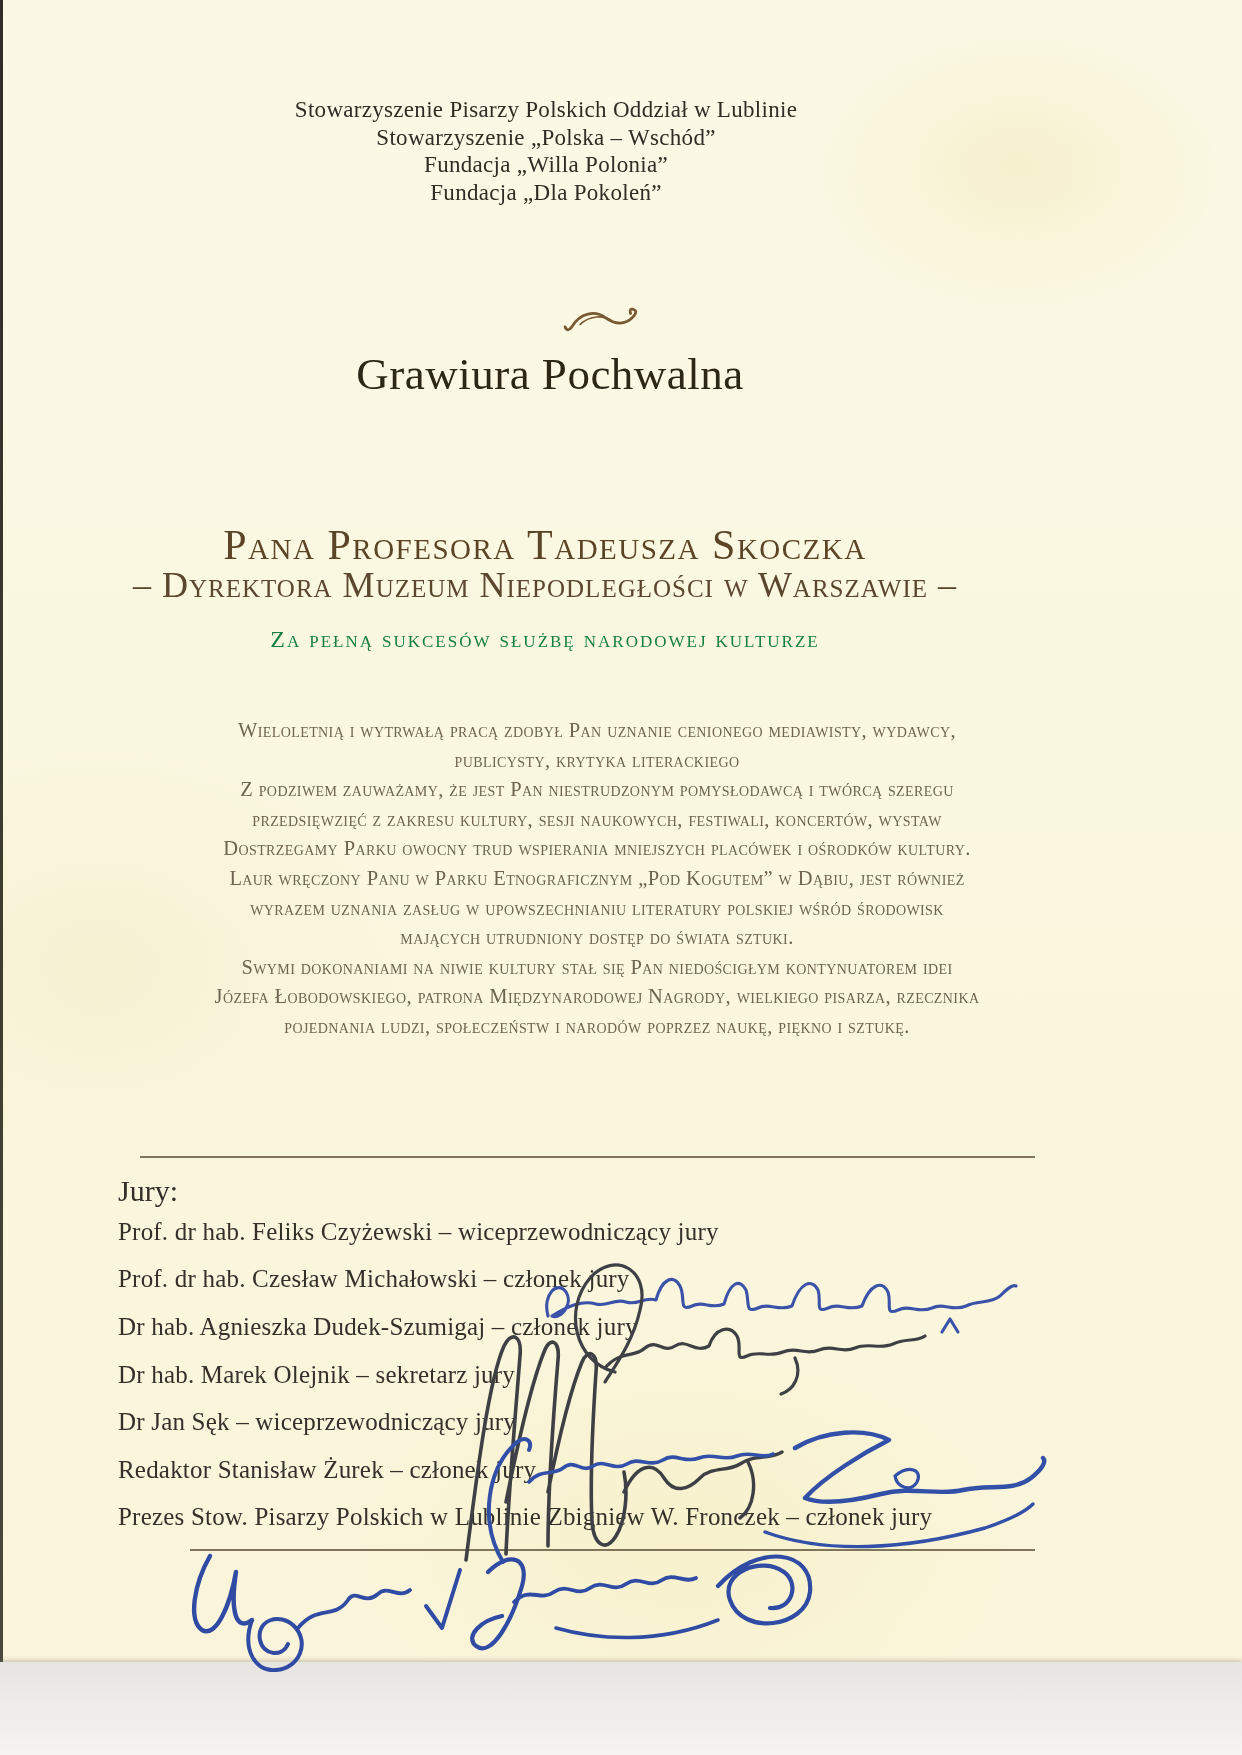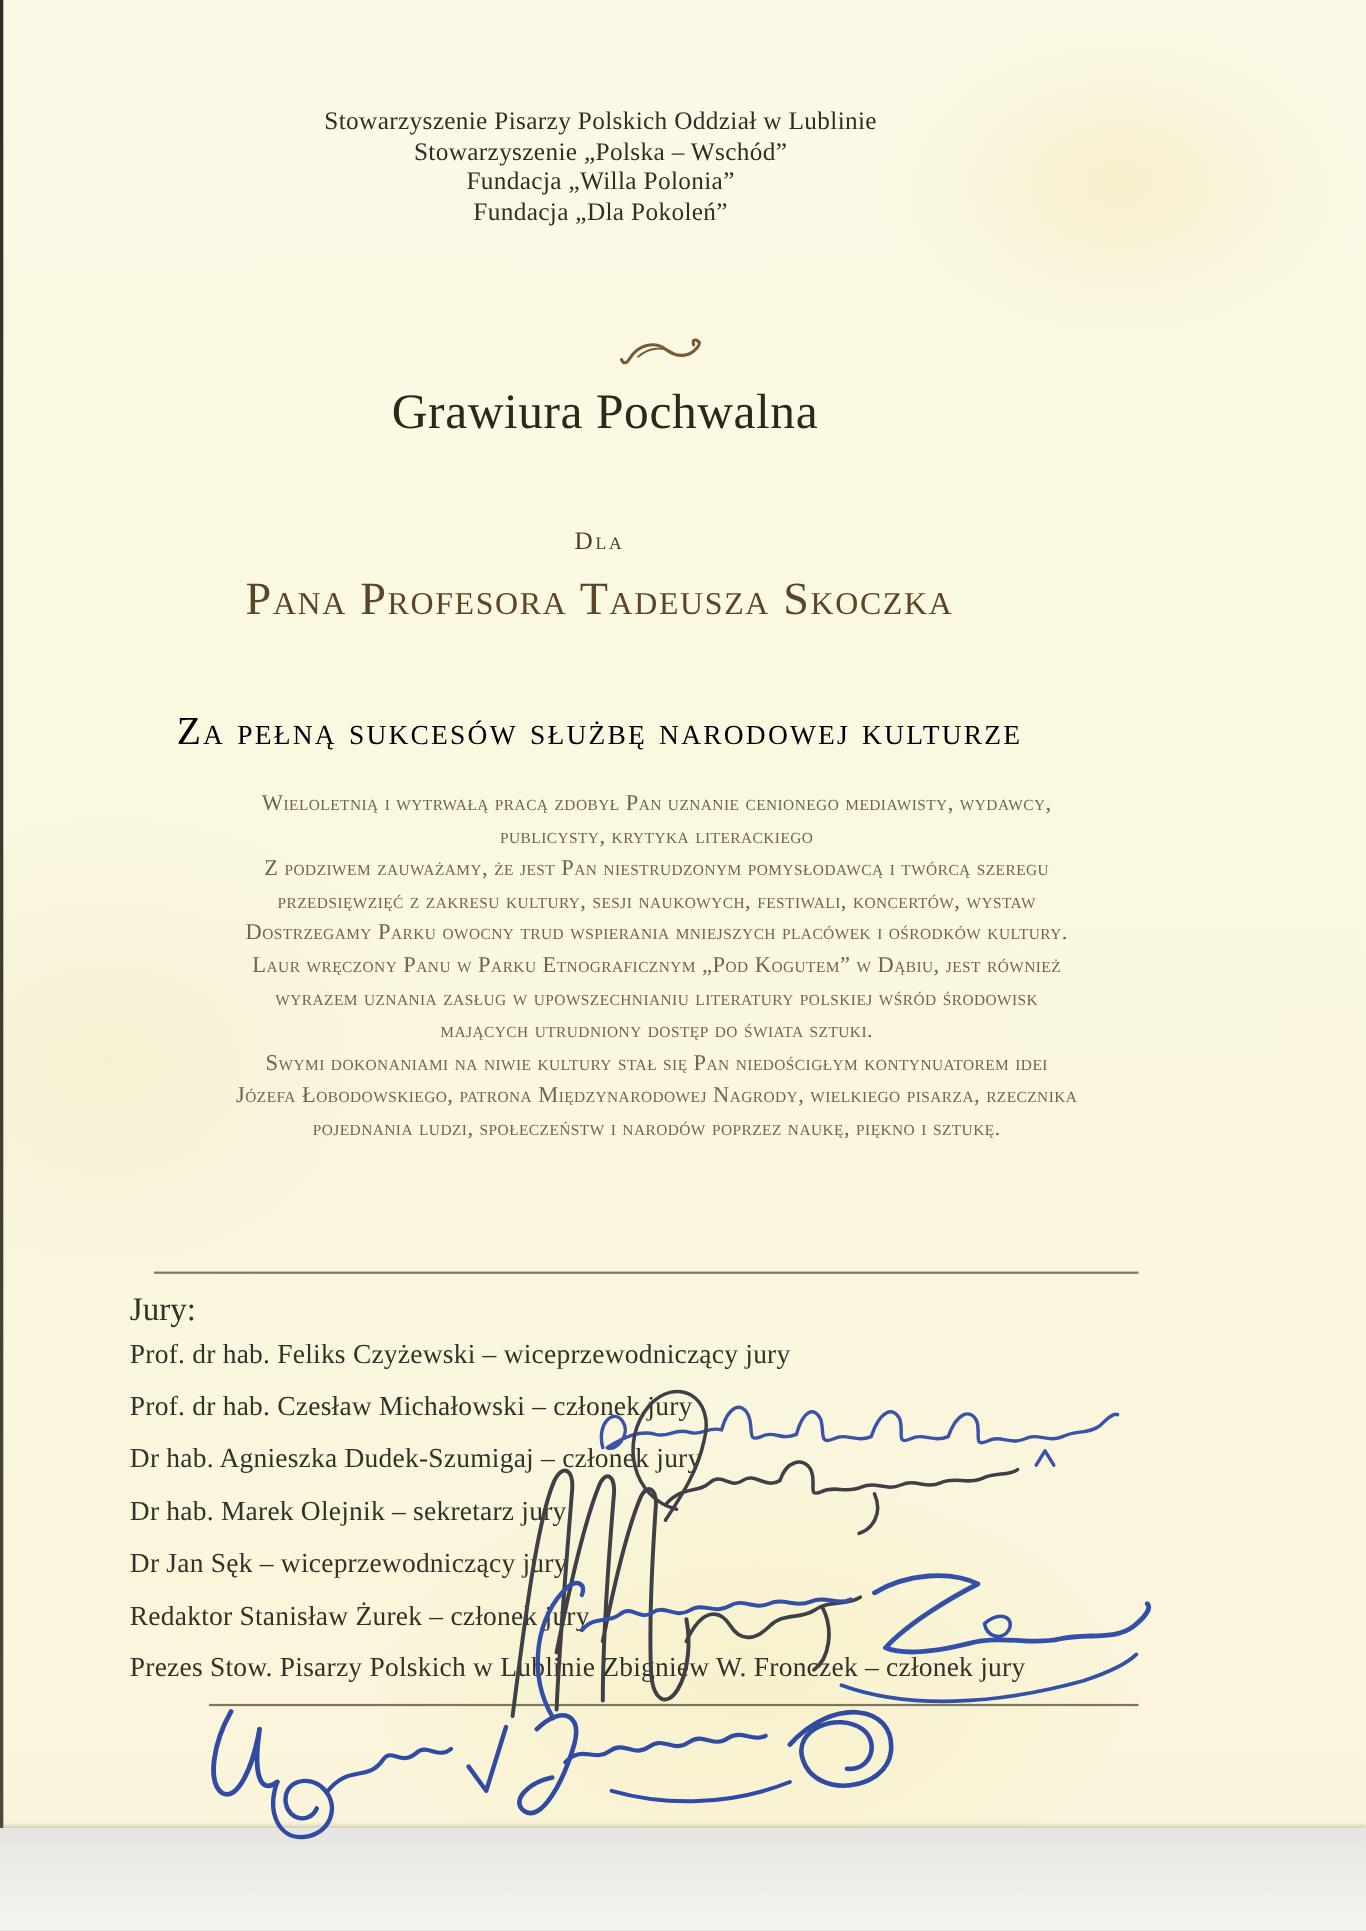--- a/index.html
+++ b/index.html
@@ -32,22 +32,22 @@
                color:#312d24; letter-spacing:.3px; }
   .flourish { left:560px; top:304px; }
   .doc-title { left:0; top:348px; width:1100px; font-size:45px; color:#2d2718; letter-spacing:.5px; }
 
   .dla   { left:0; top:479px; width:1090px; font-size:23px; color:#4f3d24;
            font-variant:small-caps; letter-spacing:2.5px; }
   .recipient { left:0; top:521px; width:1090px; font-size:42px; color:#5c4526;
            font-variant:small-caps; letter-spacing:1.5px; }
   .role  { left:0; top:564px; width:1090px; font-size:36px; color:#5b4730;
            font-variant:small-caps; letter-spacing:1px; }
-  .reason{ left:0; top:626px; width:1090px; font-size:36px; color:#000000;
-           font-variant:small-caps; letter-spacing:2px;margin-top:17px; }
+  .reason{ left:0; top:626px; width:1090px; font-size:24px; color:#15803d;
+           font-variant:small-caps; letter-spacing:2px; }
 
   .citation { left:68px; top:716px; width:1058px; font-size:20.5px; line-height:29.6px;
               color:#6e6450; font-variant:small-caps; letter-spacing:.4px; }
 
   .rule { height:2px; background:#6a5e45; opacity:.85; }
   .rule-1 { left:140px; top:1156px; width:895px; }
   .rule-2 { left:190px; top:1549px; width:845px; }
 
   .jury-label { left:118px; top:1174px; font-size:30px; color:#34302a; }
   .jury-list { left:118px; top:1208px; width:1000px; list-style:none; margin:0; padding:0; }
@@ -72,22 +72,22 @@
     <div>Fundacja „Dla Pokoleń”</div>
   </div>
 
   <svg class="abs flourish" width="84" height="34" viewBox="0 0 100 38">
     <path d="M6,26 Q9,33 14,26 C24,9 42,6 54,15 C66,24 79,24 88,13 Q93,7 87,5 Q82,4 84,10" fill="none" stroke="#7a5a33" stroke-width="3.4" stroke-linecap="round"></path>
     <path d="M24,23 C36,12 52,12 62,19" fill="none" stroke="#7a5a33" stroke-width="2" stroke-linecap="round"></path>
   </svg>
 
   <div class="abs center doc-title">Grawiura Pochwalna</div>
 
-  <div class="abs center dla">Dla</div>
   <div class="abs center recipient">Pana Profesora Tadeusza Skoczka</div>
+  <div class="abs center role">– Dyrektora Muzeum Niepodległości w Warszawie –</div>
   <div class="abs center reason">Za pełną sukcesów służbę narodowej kulturze</div>
 
   <div class="abs center citation">
     <div>Wieloletnią i wytrwałą pracą zdobył Pan uznanie cenionego mediawisty, wydawcy,</div>
     <div>publicysty, krytyka literackiego</div>
     <div>Z podziwem zauważamy, że jest Pan niestrudzonym pomysłodawcą i twórcą szeregu</div>
     <div>przedsięwzięć z zakresu kultury, sesji naukowych, festiwali, koncertów, wystaw</div>
     <div>Dostrzegamy Parku owocny trud wspierania mniejszych placówek i ośrodków kultury.</div>
     <div>Laur wręczony Panu w Parku Etnograficznym „Pod Kogutem” w Dąbiu, jest również</div>
     <div>wyrazem uznania zasług w upowszechnianiu literatury polskiej wśród środowisk</div>

